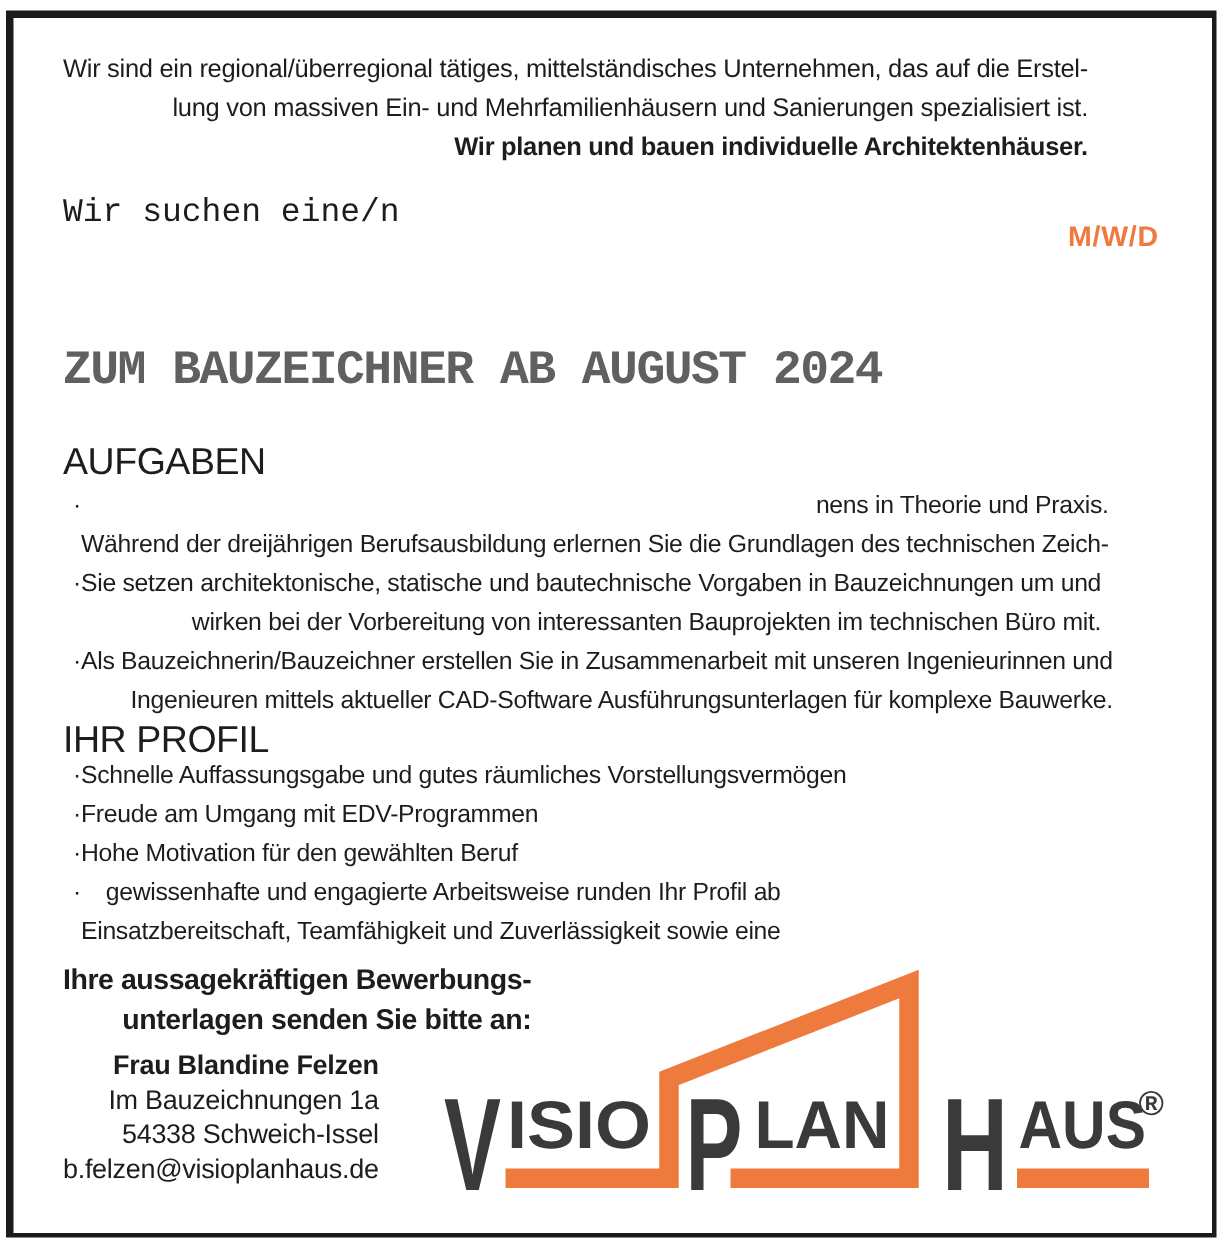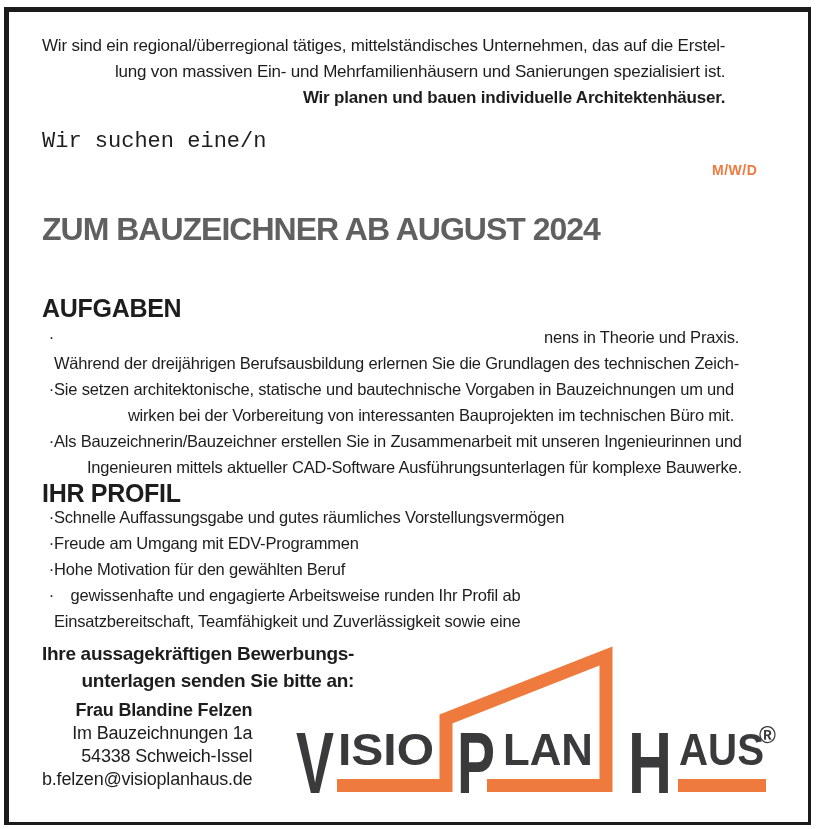--- a/index.html
+++ b/index.html
@@ -19,29 +19,29 @@
   .intro { top:33px; font-size:17px; line-height:26px; letter-spacing:-0.2px; }
   .intro .bold-line { font-weight:bold; }
 
   .pre-headline { top:127px; font-size:22px; line-height:30px;font-family:Liberation Mono, monospace; }
 
   .headline {
     top:151px; font-size:72px; line-height:76px; font-weight:bold;
     color:#EE7A3D; letter-spacing:-2px; white-space:nowrap;
   }
   .mwd {
-    position:absolute; left:712px; top:162px; font-size:14px; font-weight:bold;
+    position:absolute; left:712px; top:148px; font-size:19px; font-weight:bold;
     color:#EE7A3D; letter-spacing:0.5px; white-space:nowrap;
   }
   .subheadline {
-    top:210px; font-size:32px; line-height:38px; font-weight:bold;
-    color:#606060; letter-spacing:-1px; white-space:nowrap;
+    top:228px; font-size:32px; line-height:38px; font-weight:bold;
+    color:#606060; letter-spacing:-1px; white-space:nowrap;font-family:Liberation Mono, monospace;
   }
 
-  .section-title { font-size:25px; line-height:30px; font-weight:bold; letter-spacing:-0.3px; white-space:nowrap; }
+  .section-title { font-size:25px; line-height:30px; font-weight:normal; letter-spacing:-0.3px; white-space:nowrap; }
   #aufgaben-title { top:293px; }
   #profil-title   { top:478px; }
 
   .bullet-list { font-size:16.5px; line-height:26px; letter-spacing:-0.2px; }
   #aufgaben-list { top:324px; }
   #profil-list   { top:504px; }
   .bullet { display:flex; }
   .bullet .dot { width:12px; flex:none; }
   .bullet .btext { flex:none; }
 

